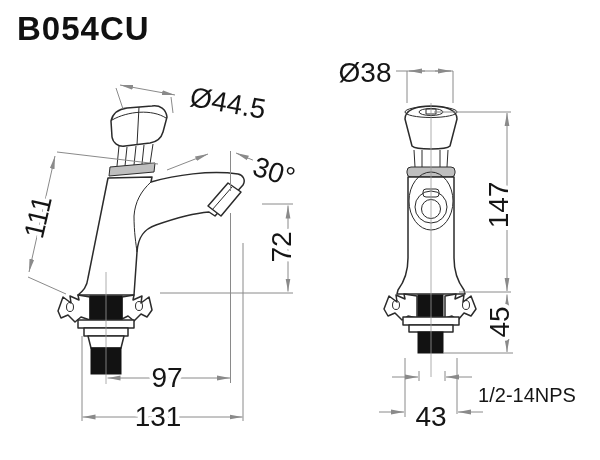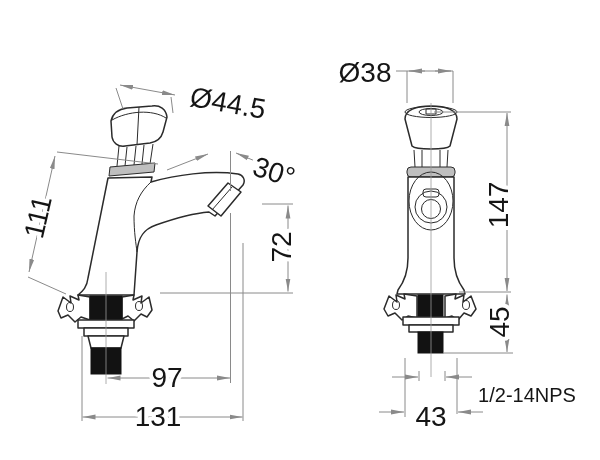--- a/index.html
+++ b/index.html
@@ -17,20 +17,21 @@
   .dim-text{font-family:"Liberation Sans",sans-serif;font-size:28px;fill:#151515;
             paint-order:stroke;stroke:#ffffff;stroke-width:8px;stroke-linejoin:round;}
   .dim-text-sm{font-family:"Liberation Sans",sans-serif;font-size:20px;fill:#151515;
             paint-order:stroke;stroke:#ffffff;stroke-width:6px;stroke-linejoin:round;}
 </style>
 </head>
 <body>
 
 <div class="canvas">
 
+  <div class="model-title">B054CU</div>
 
   <svg width="600" height="460" viewBox="0 0 600 460">
     <defs>
       <marker id="arr" viewBox="0 0 13 6" refX="13" refY="3" markerWidth="13" markerHeight="6" orient="auto-start-reverse" markerUnits="userSpaceOnUse">
         <path d="M0,0.6 L13,3 L0,5.4 Z" fill="#8a8a8a"></path>
       </marker>
     </defs>
 
     <g>
 

